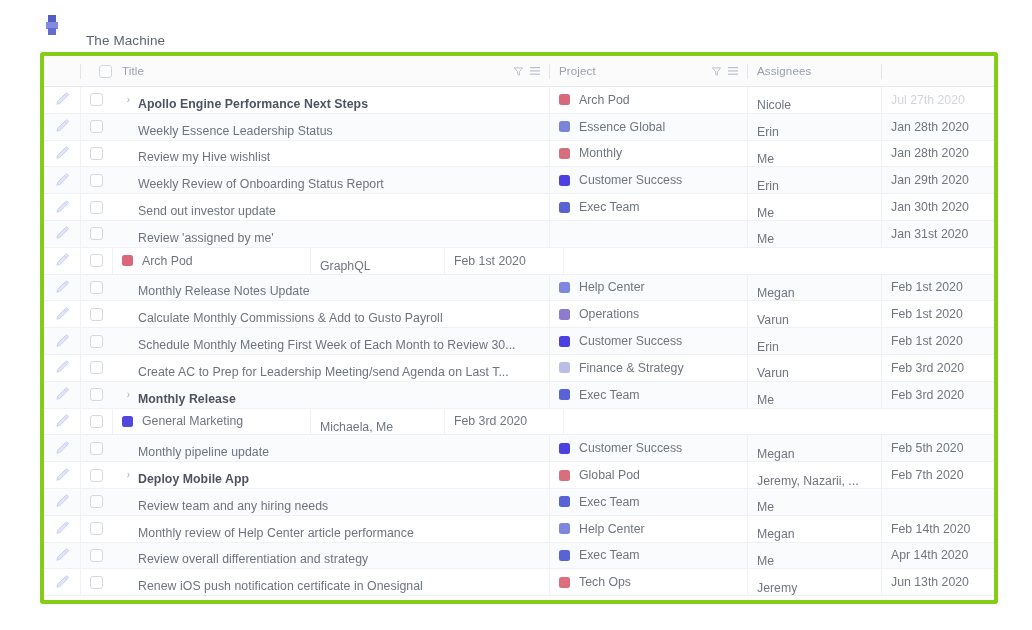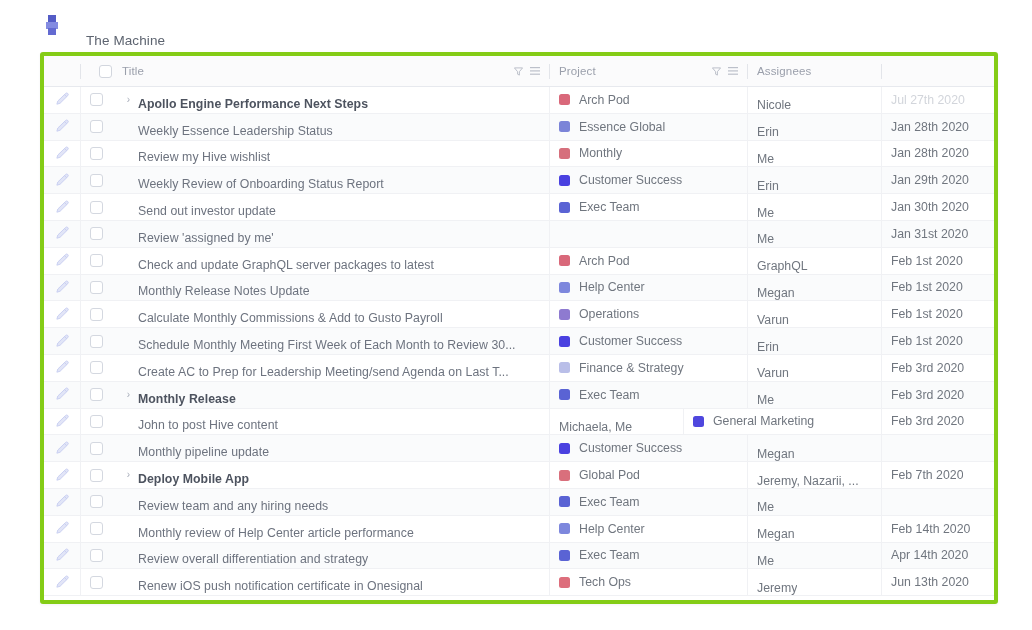--- a/index.html
+++ b/index.html
@@ -483,24 +483,20 @@
             <span class="pencil">
               <svg viewBox="0 0 16 16">
                 <path d="M11.3 1.6a1.6 1.6 0 0 1 2.3 2.3L5.4 12 2 13l1-3.4z" fill="#dfe3f7" stroke="#c2c9ef" stroke-width="1"></path>
                 <path d="M10.3 2.9l2.2 2.2" stroke="#c2c9ef" stroke-width="1" fill="none"></path>
               </svg>
             </span>
           </div>
           <div class="cell c-check sep">
             <span class="rowbox"></span>
           </div>
-          <div class="cell c-title">
-            <span class="twisty hidden">›</span>
-            <span class="title-text">Check and update GraphQL server packages to latest</span>
-          </div>
           <div class="cell c-project sep">
             <span class="proj-swatch" style="background: rgb(217, 104, 122);"></span>
             <span class="proj-name">Arch Pod</span>
           </div>
           <div class="cell c-assignee sep">
             <span class="assignee-name">GraphQL</span>
           </div>
           <div class="cell c-due sep">
             <span class="due-text">Feb 1st 2020</span>
           </div>
@@ -651,31 +647,27 @@
             <span class="pencil">
               <svg viewBox="0 0 16 16">
                 <path d="M11.3 1.6a1.6 1.6 0 0 1 2.3 2.3L5.4 12 2 13l1-3.4z" fill="#dfe3f7" stroke="#c2c9ef" stroke-width="1"></path>
                 <path d="M10.3 2.9l2.2 2.2" stroke="#c2c9ef" stroke-width="1" fill="none"></path>
               </svg>
             </span>
           </div>
           <div class="cell c-check sep">
             <span class="rowbox"></span>
           </div>
-          <div class="cell c-title">
-            <span class="twisty hidden">›</span>
-            <span class="title-text">John to post Hive content</span>
-          </div>
-          <div class="cell c-assignee sep">
-            <span class="assignee-name">Michaela, Me</span>
-          </div>
           <div class="cell c-project sep">
             <span class="proj-swatch" style="background: rgb(79, 71, 222);"></span>
             <span class="proj-name">General Marketing</span>
           </div>
+          <div class="cell c-assignee sep">
+            <span class="assignee-name">Michaela, Me</span>
+          </div>
           <div class="cell c-due sep">
             <span class="due-text">Feb 3rd 2020</span>
           </div>
           <div class="cell c-tail sep"></div>
         </div>
         <div class="grid-row tr alt">
           <div class="cell c-edit">
             <span class="pencil">
               <svg viewBox="0 0 16 16">
                 <path d="M11.3 1.6a1.6 1.6 0 0 1 2.3 2.3L5.4 12 2 13l1-3.4z" fill="#dfe3f7" stroke="#c2c9ef" stroke-width="1"></path>
@@ -690,20 +682,23 @@
             <span class="twisty hidden">›</span>
             <span class="title-text">Monthly pipeline update</span>
           </div>
           <div class="cell c-project sep">
             <span class="proj-swatch" style="background: rgb(74, 65, 224);"></span>
             <span class="proj-name">Customer Success</span>
           </div>
           <div class="cell c-assignee sep">
             <span class="assignee-name">Megan</span>
           </div>
+          <div class="cell c-due sep">
+            <span class="due-text">Feb 5th 2020</span>
+          </div>
           <div class="cell c-tail sep"></div>
         </div>
         <div class="grid-row tr parent">
           <div class="cell c-edit">
             <span class="pencil">
               <svg viewBox="0 0 16 16">
                 <path d="M11.3 1.6a1.6 1.6 0 0 1 2.3 2.3L5.4 12 2 13l1-3.4z" fill="#dfe3f7" stroke="#c2c9ef" stroke-width="1"></path>
                 <path d="M10.3 2.9l2.2 2.2" stroke="#c2c9ef" stroke-width="1" fill="none"></path>
               </svg>
             </span>

